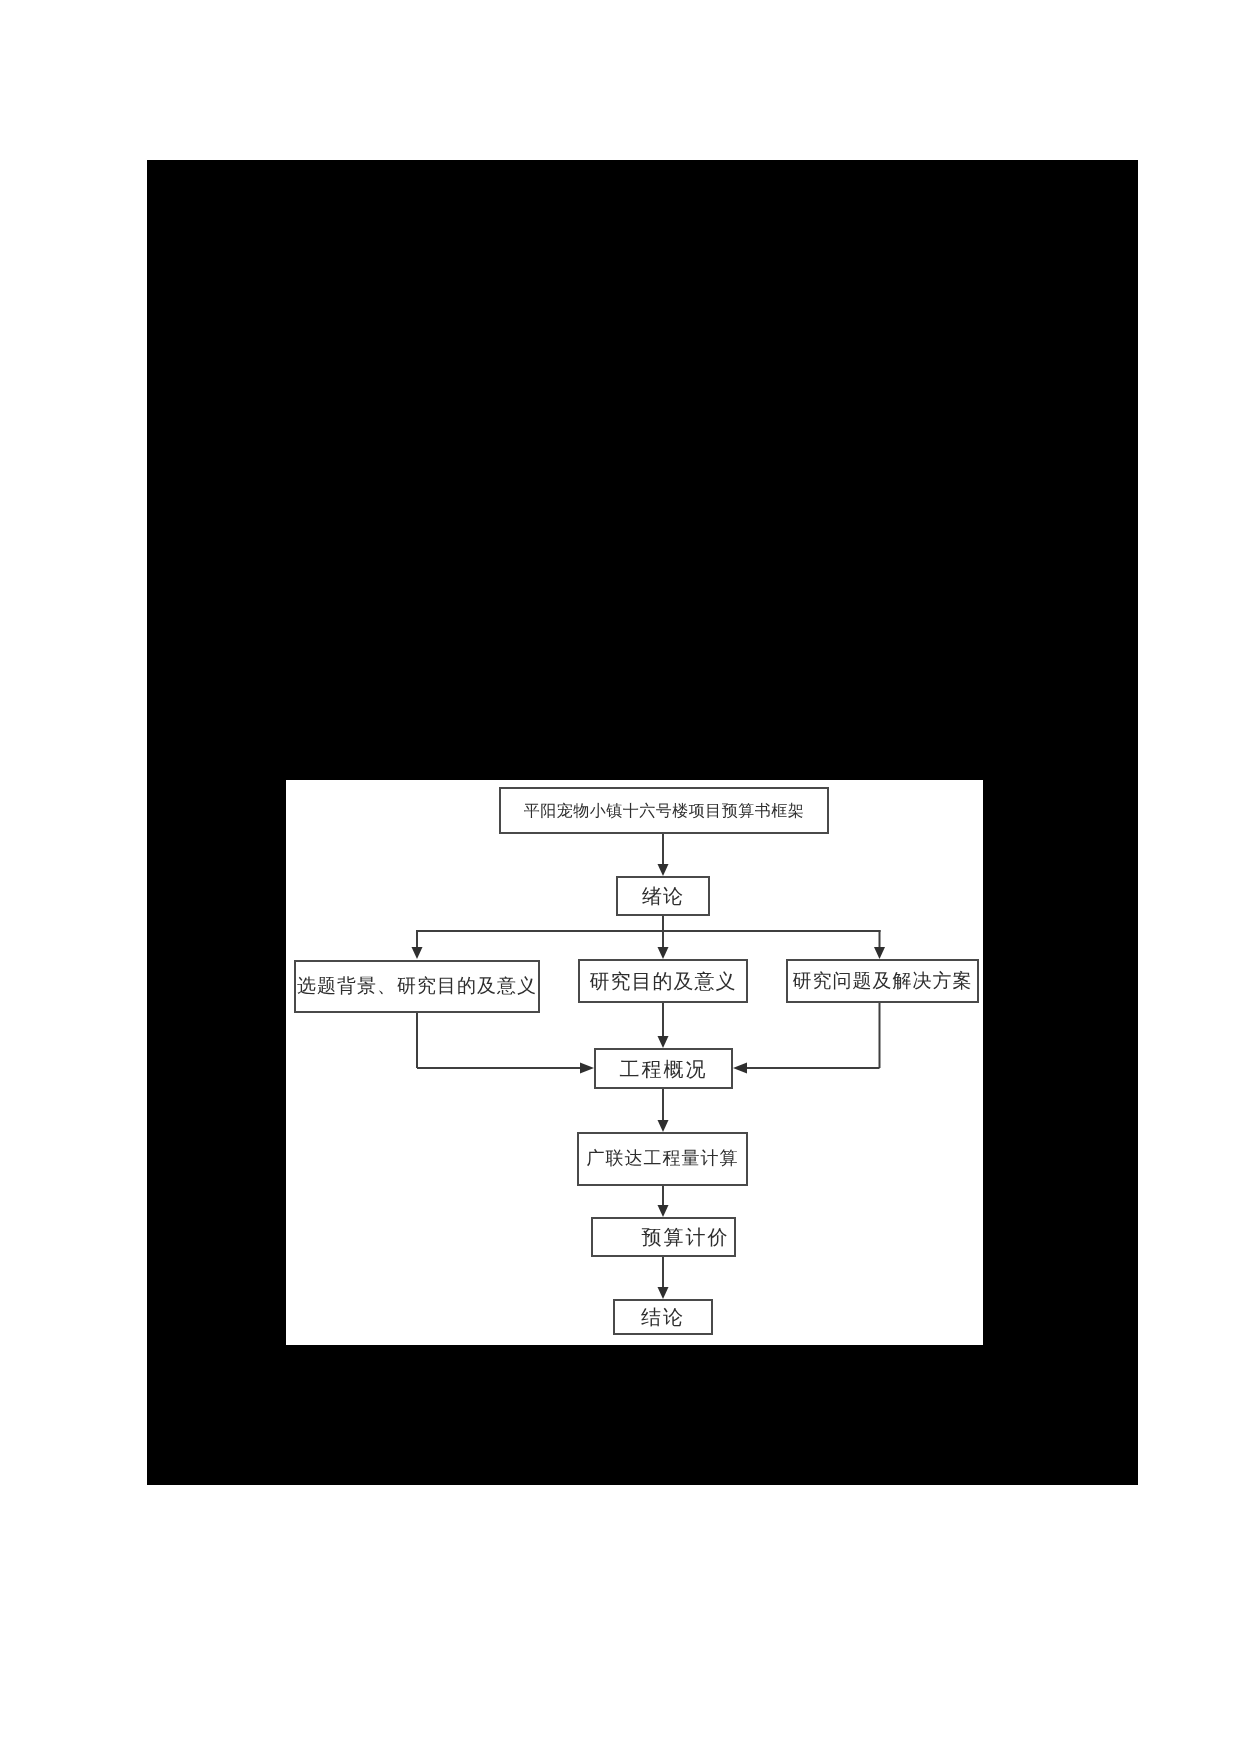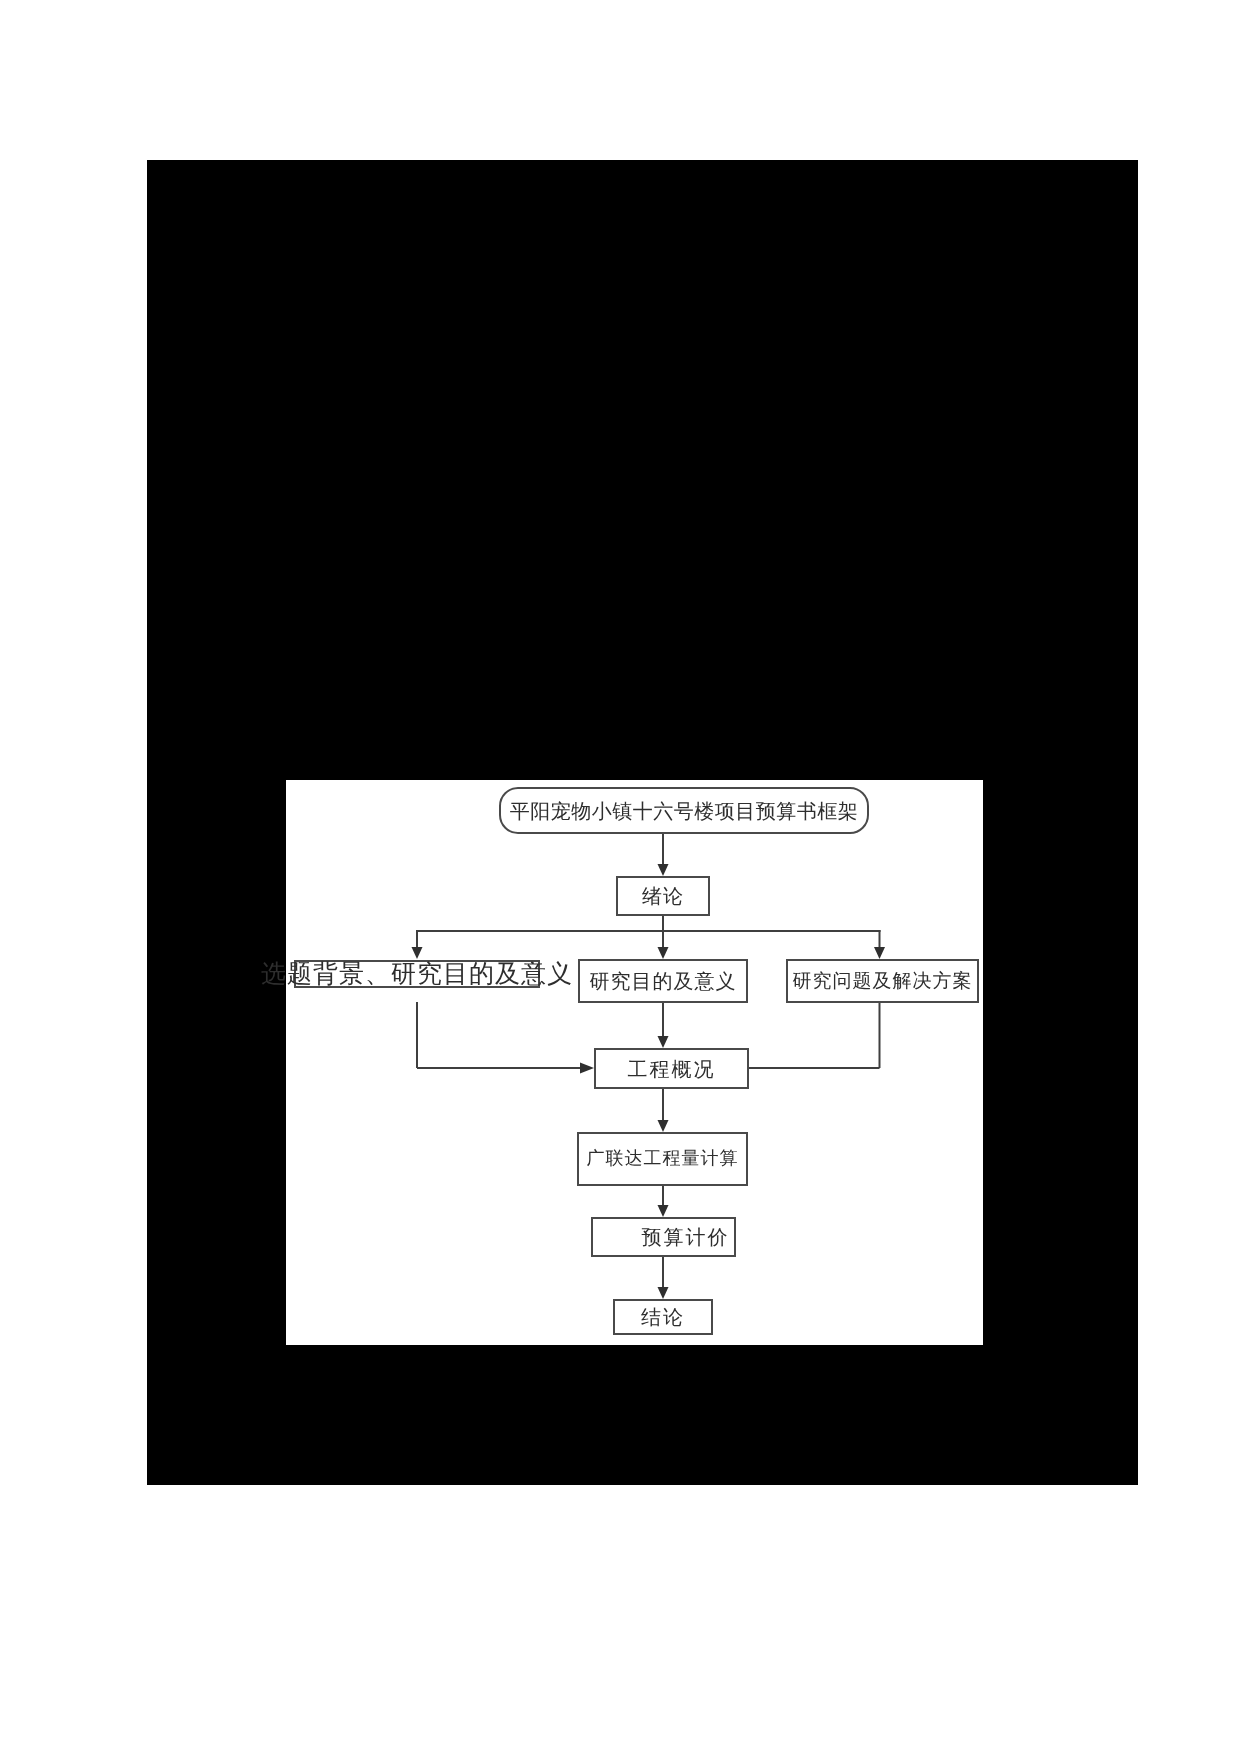--- a/index.html
+++ b/index.html
@@ -46,26 +46,26 @@
     color: #2e2e2e;
     display: flex;
     align-items: center;
     justify-content: center;
     text-align: center;
     letter-spacing: 1px;
     font-size: 20px;
     line-height: 1.1;
     white-space: nowrap;
   }
-  .node-root        { left: 213px; top: 7px;   width: 370px; height: 47px; font-size: 20px; letter-spacing: 0.5px; border-radius: 19px; }
+  .node-root        { left: 213px; top: 7px;   width: 330px; height: 47px; font-size: 16px; letter-spacing: 0.5px; }
   .node-intro       { left: 330px; top: 96px;  width: 94px;  height: 40px; }
-  .node-background  { left: 8px;   top: 180px; width: 246px; height: 28px; font-size: 25px; }
+  .node-background  { left: 8px;   top: 180px; width: 246px; height: 53px; font-size: 19px; }
   .node-status      { left: 292px; top: 179px; width: 170px; height: 44px; }
   .node-problems    { left: 500px; top: 179px; width: 193px; height: 44px; font-size: 19px; }
-  .node-overview    { left: 308px; top: 268px; width: 155px; height: 41px; letter-spacing: 2px; }
+  .node-overview    { left: 308px; top: 268px; width: 139px; height: 41px; letter-spacing: 2px; }
   .node-glodon      { left: 291px; top: 352px; width: 171px; height: 54px; font-size: 18px; }
   .node-pricing     { left: 305px; top: 437px; width: 145px; height: 40px; letter-spacing: 2px; padding-left: 44px; }
   .node-conclusion  { left: 327px; top: 519px; width: 100px; height: 36px; letter-spacing: 2px; }
   .connectors line     { stroke: #3f3f3f; stroke-width: 2; }
   .connectors polygon  { fill: #2f2f2f; stroke: none; }
 </style>
 </head>
 <body>
 
 <div class="page">

